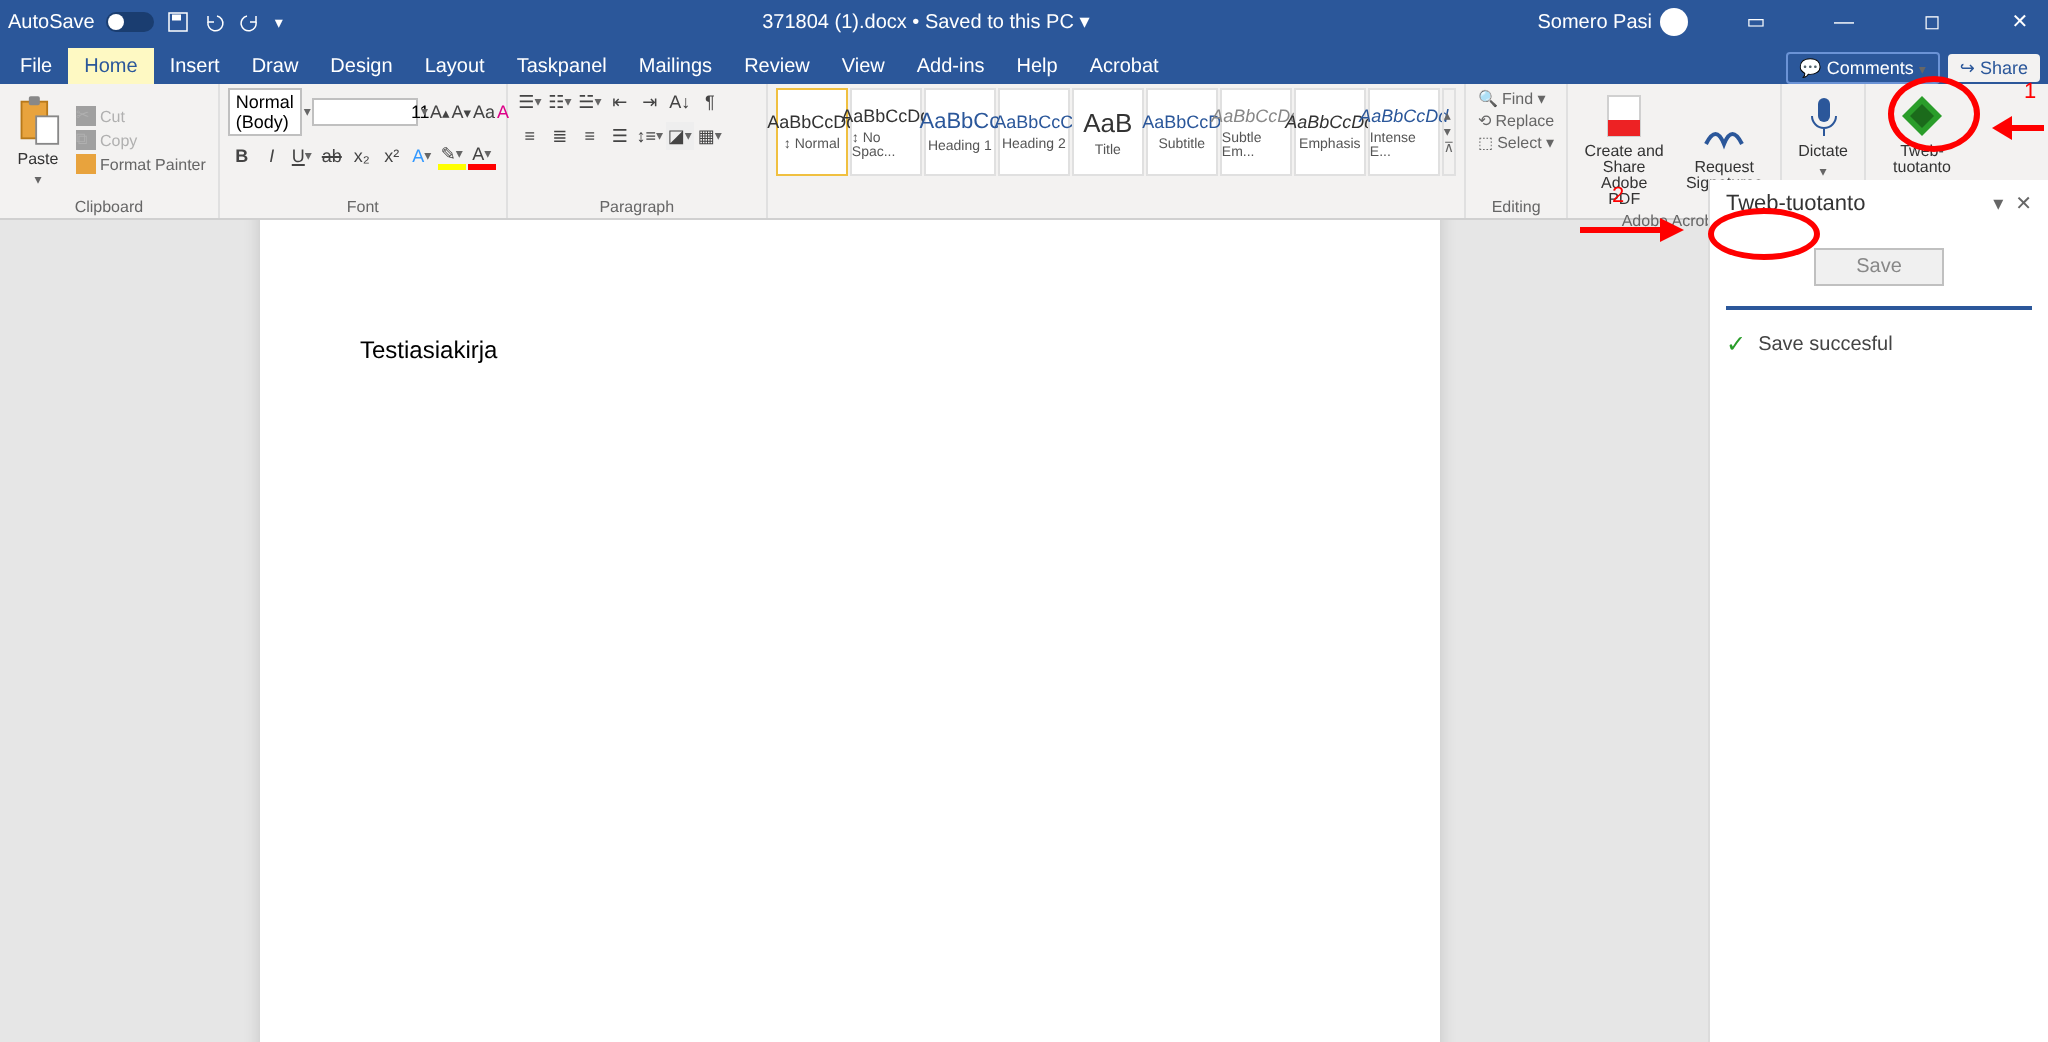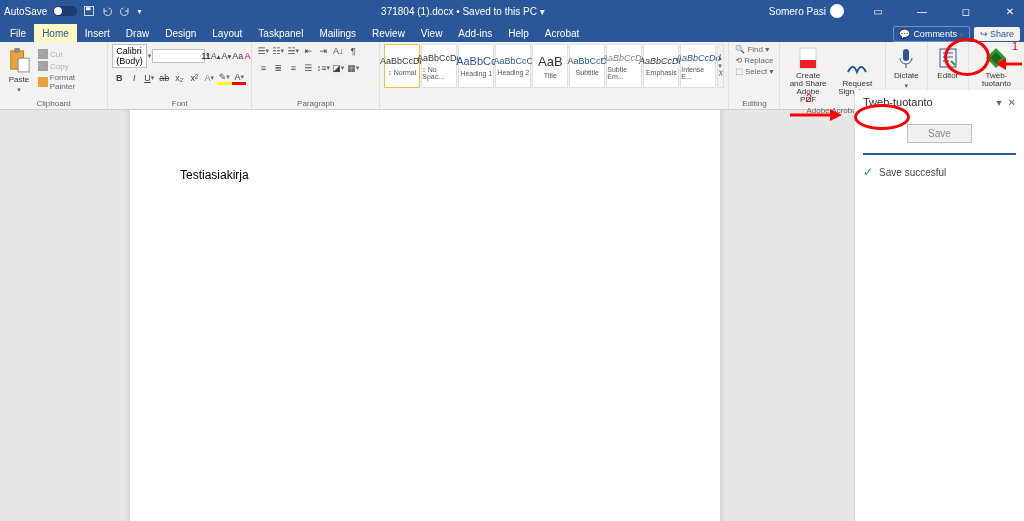--- a/index.html
+++ b/index.html
@@ -164,21 +164,21 @@
             <span>Format Painter</span>
           </div>
       </div>
     </div>
     <div class="label">Clipboard</div>
   </div>
 
   <div class="ribbon-group" style="width:144px;">
     <div class="ribbon-col" style="gap:3px;">
       <div class="font-box">
-        <span class="combo" style="width:68px;">Calibri (Body)</span>
+        <span class="combo" style="width:68px;">Normal (Body)</span>
           <span class="chev">▾</span>
         <span class="combo" style="width:18px;padding-left:48px;">11</span>
           <span class="chev">▾</span>
         <span class="ic-btn">A<sup>▴</sup></span>
         <span class="ic-btn">A<sup>▾</sup></span>
         <span class="ic-btn">Aa</span>
         <span class="ic-btn" style="color:#d08;">A</span>
       </div>
       <div class="font-box">
         <span class="ic-btn">
@@ -317,31 +317,20 @@
           <rect x="9" y="3" width="6" height="12" rx="3" fill="#2b579a"></rect>
           <path d="M6 12 a6 6 0 0 0 12 0 M12 18 v4" stroke="#2b579a" fill="none"></path>
         </svg>
         <span class="lbl">Dictate</span>
         <span class="chev">▾</span>
       </div>
     <div class="label">Voice</div>
   </div>
 
 
-  <div class="ribbon-group">
-    <div class="btn lg">
-        <svg class="ic" viewBox="0 0 24 24">
-          <rect x="4" y="3" width="16" height="18" fill="none" stroke="#2b579a"></rect>
-          <path d="M7 7 h10 M7 11 h10 M7 15 h6" stroke="#2b579a"></path>
-          <path d="M15 15 l4 4" stroke="#2a9d2a" stroke-width="2"></path>
-        </svg>
-        <span class="lbl">Editor</span>
-      </div>
-    <div class="label">Editor</div>
-  </div>
 
 
   <div class="ribbon-group" style="border-right:none;">
     <div class="btn lg">
         <svg class="ic" viewBox="0 0 24 24">
           <polygon points="12,2 22,12 12,22 2,12" fill="#2a9d2a"></polygon>
           <polygon points="12,6 18,12 12,18 6,12" fill="#1b6b1b"></polygon>
         </svg>
         <span class="lbl">Tweb-tuotanto</span>
       </div>

